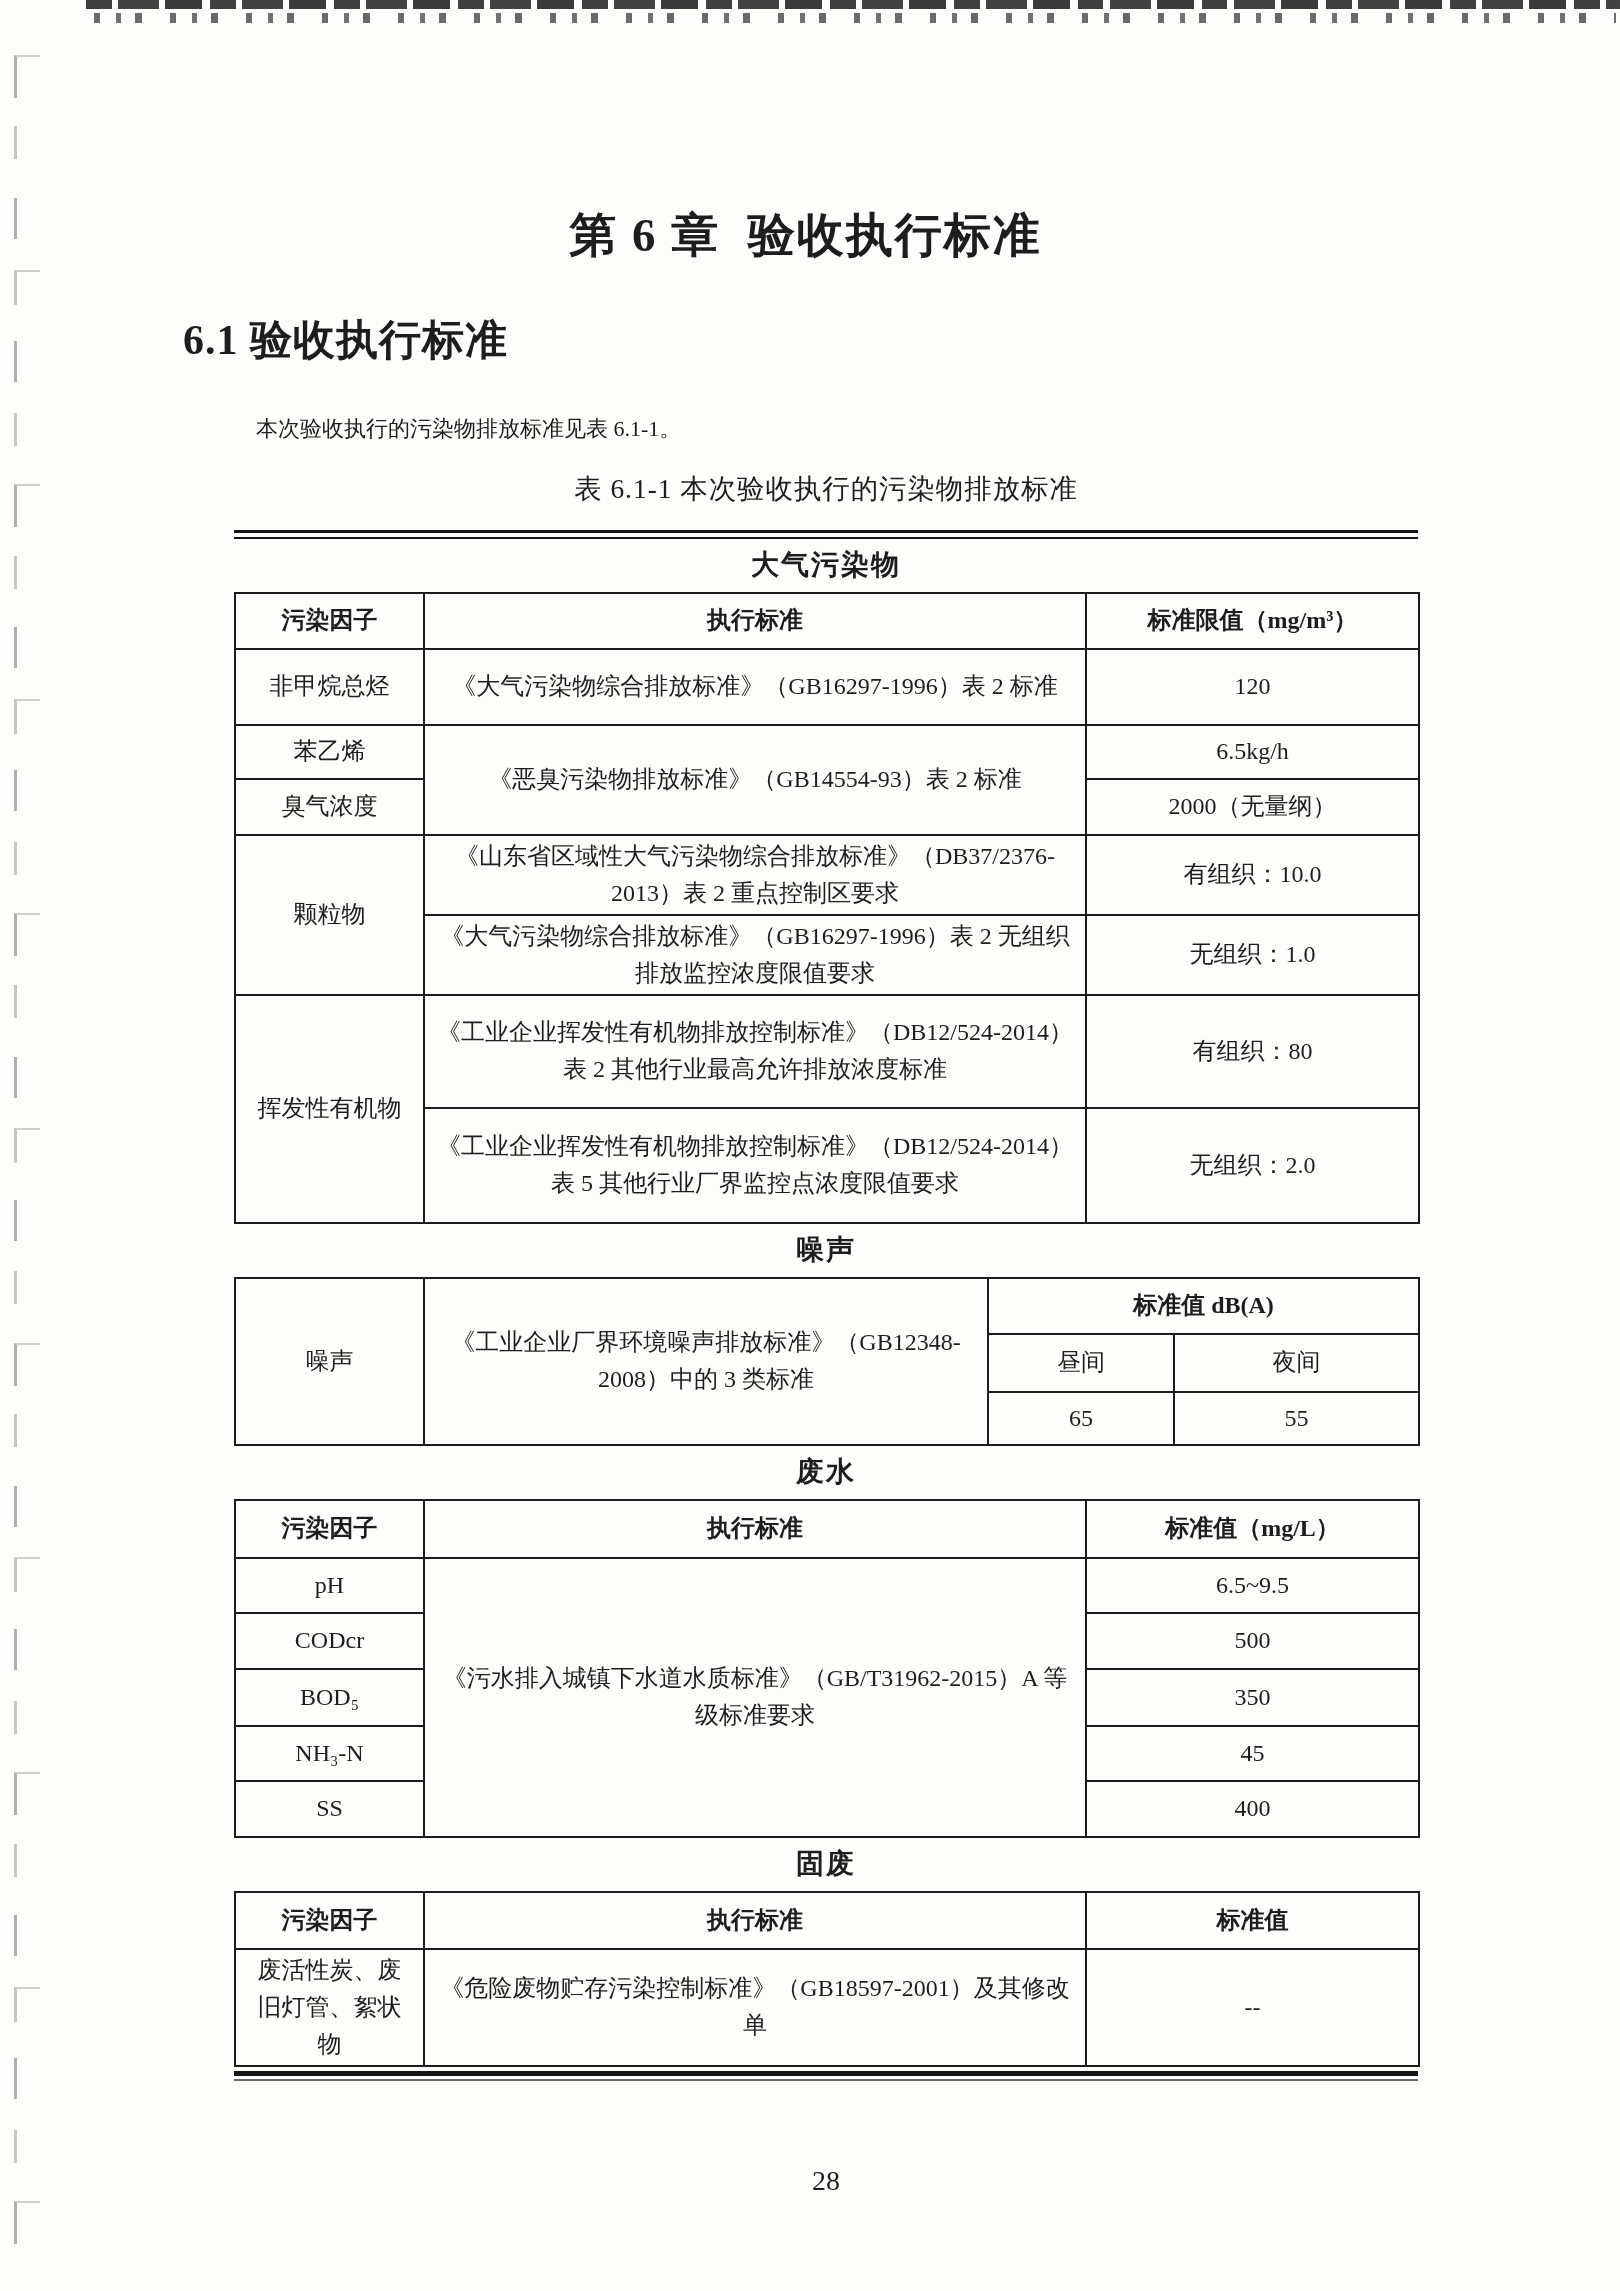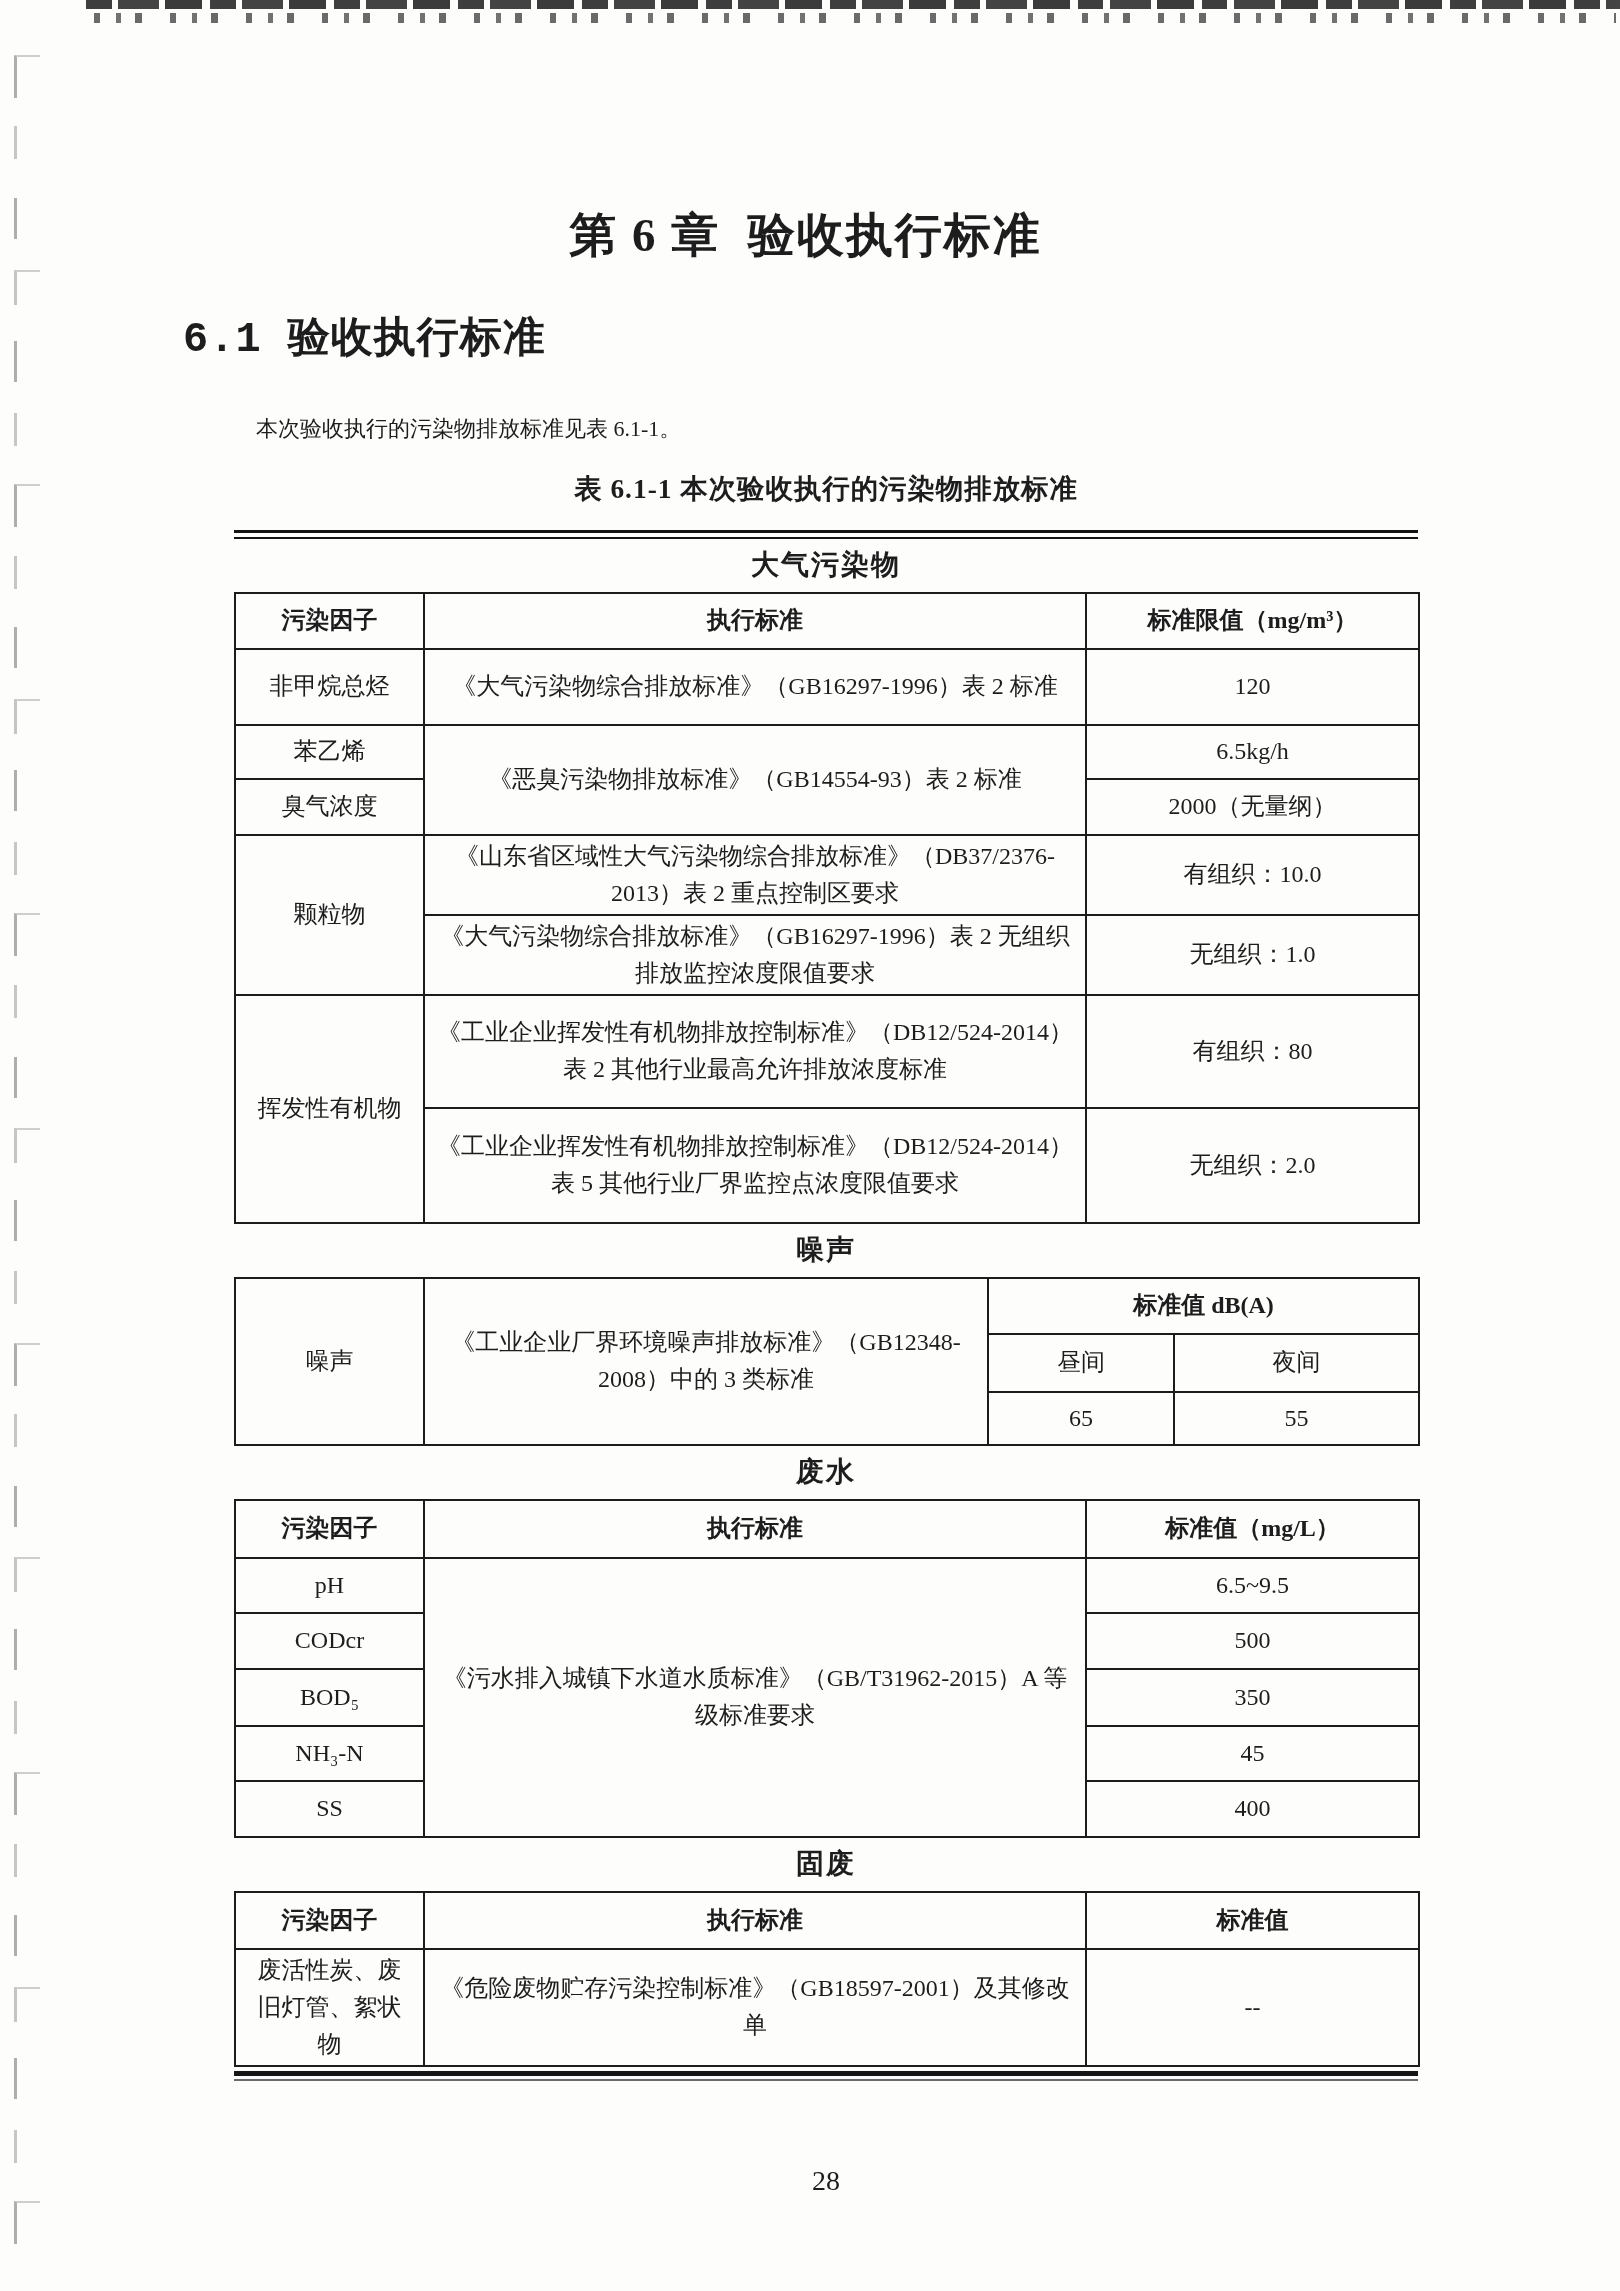--- a/index.html
+++ b/index.html
@@ -23,25 +23,25 @@
     border-left:3.9px solid rgba(110,110,110,.55);
   }
   .left-edge-marks .mark.hook{border-top:2px solid rgba(135,135,135,.4);}
   .left-edge-marks .mark.short{height:33px;border-left-color:rgba(130,130,130,.45);}
   
   .page{position:absolute;left:183px;top:0;width:1245px;}
   h1{
     margin:0;padding-top:208px;font-size:47px;line-height:55px;font-weight:bold;
     text-align:center;letter-spacing:2px;white-space:pre-wrap;
   }
-  h2{margin:53px 0 0 0;font-size:42px;line-height:49px;font-weight:bold;letter-spacing:1px;font-family:Liberation Mono, monospace;}
+  h2{margin:53px 0 0 0;font-size:42px;line-height:49px;font-weight:bold;letter-spacing:1px;}
   p.lead{margin:45px 0 0 0;font-size:22px;line-height:37px;text-indent:73px;}
   .caption{
     margin:23.5px 0 0 51px;width:1184px;text-align:center;
-    font-size:27.4px;font-weight:bold;letter-spacing:1px;
+    font-size:27.4px;font-weight:normal;letter-spacing:1px;
   }
   .tablestack{margin:23.5px 0 0 51px;width:1184px;}
   .rule-top{height:3.9px;border-top:3.9px solid #141414;border-bottom:2.9px solid #141414;}
   .rule-bottom{margin-top:3.9px;height:2.9px;border-top:5.9px solid #161616;border-bottom:2px solid #6a6a6a;}
   .band{
     height:53px;display:flex;align-items:center;justify-content:center;
     font-size:28px;font-weight:bold;letter-spacing:2px;
   }
   table.grid{border-collapse:collapse;table-layout:fixed;width:1184px;}
   table.grid td,table.grid th{

